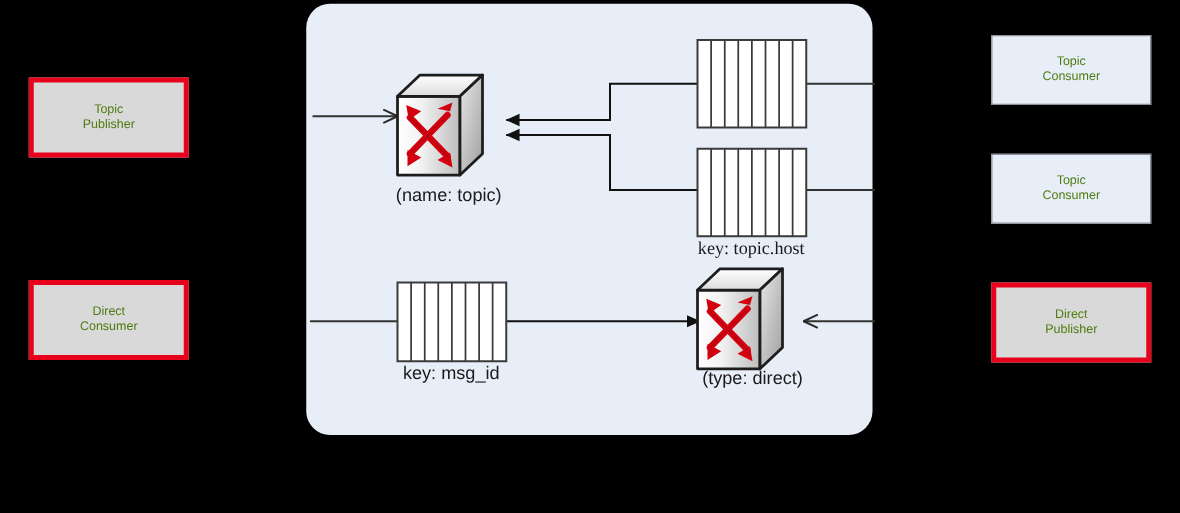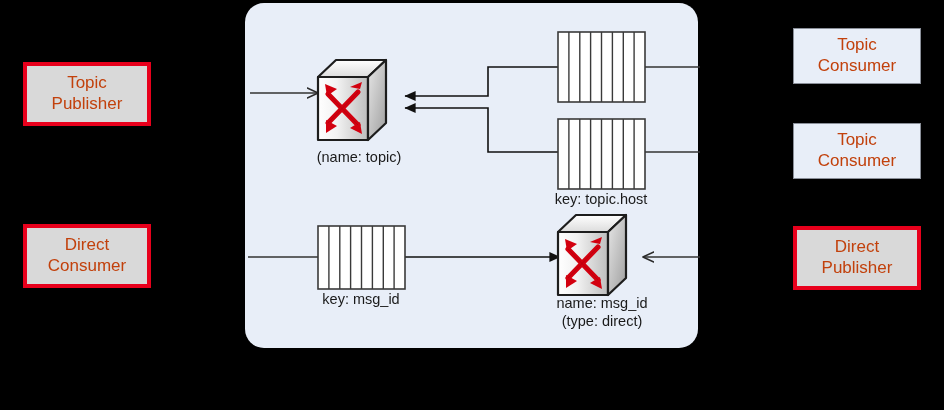--- a/index.html
+++ b/index.html
@@ -22,22 +22,22 @@
     height: 410px;
   }
   .node-box {
     position: absolute;
     box-sizing: border-box;
     display: flex;
     flex-direction: column;
     align-items: center;
     justify-content: center;
     line-height: 1.22;
-    color: #c2410c;
-    font-size: 17px;
+    color: #4d7c0f;
+    font-size: 10px;
     text-align: center;
   }
   .node-box.endpoint-red {
     background: #d9d9d9;
     border: 4px solid #e8001c;
   }
   .node-box.endpoint-plain {
     background: #e8eef8;
     border: 1px solid #8a8f99;
   }
@@ -195,26 +195,25 @@
   <div class="node-box endpoint-red" style="left:793px; top:226px; width:128px; height:64px;">
     <span>Direct</span>
     <span>Publisher</span>
   </div>
 
   <div class="caption" style="left:263px; top:149px; width:192px;">
     <span>(name: topic)</span>
   </div>
 
   <div class="caption" style="left:506px; top:295px; width:192px;">
-    <span>name: msg_id</span>
     <span>(type: direct)</span>
   </div>
 
 
-  <div class="caption" style="left:521px; top:191px; width:160px;">
+  <div class="caption" style="left:521px; top:191px; width:160px;font-family:Liberation Serif, serif;">
     <span>key: topic.host</span>
   </div>
 
   <div class="caption" style="left:281px; top:291px; width:160px;">
     <span>key: msg_id</span>
   </div>
 
 </div>
 
 </body></html>

